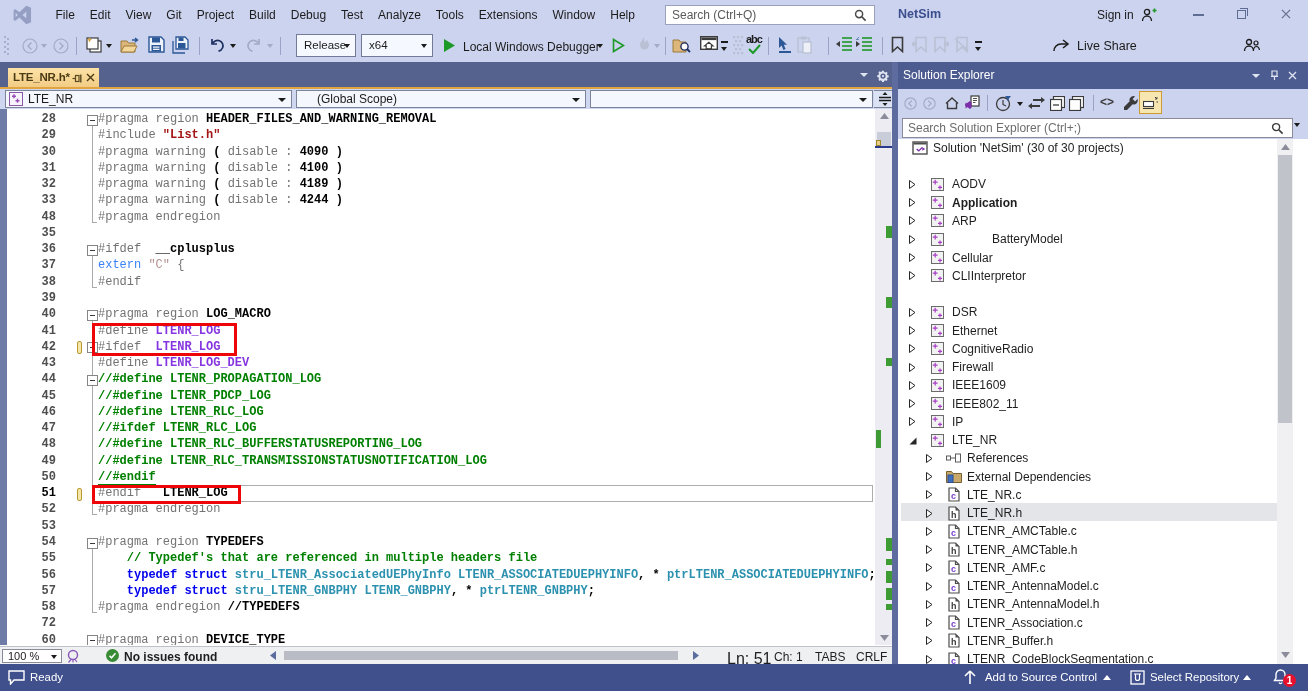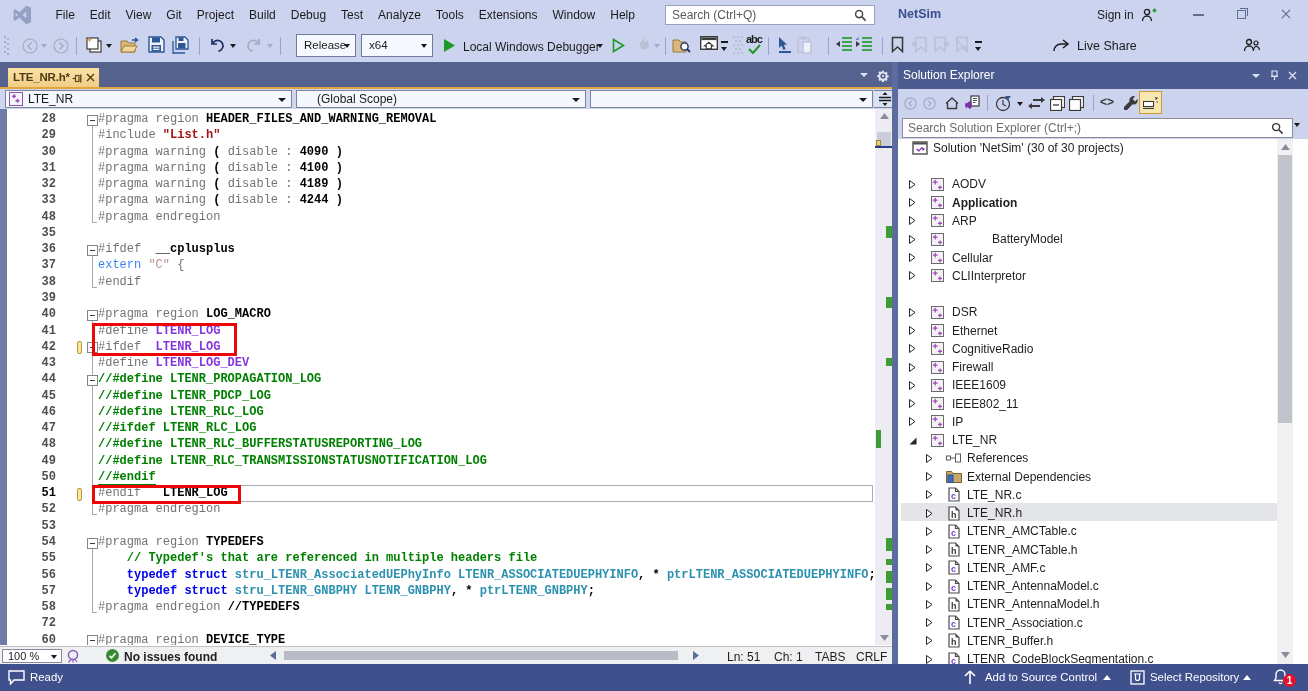--- a/index.html
+++ b/index.html
@@ -447,21 +447,21 @@
       <path d="M3.5 6.8l2 2 4-4.5" fill="none" stroke="#fff" stroke-width="1.5"></path>
     </svg>
   <div class="abs" style="left:124px;top:3px;font-size:12px;font-weight:bold;color:#1e1e1e;">No issues found</div>
   <svg class="icon" style="left:270px;top:4px" width="6" height="9" viewBox="0 0 6 9">
       <path d="M6 0L0 4.5 6 9z" fill="#5b6c9e"></path>
     </svg>
   <div class="abs" style="left:284px;top:4px;width:394px;height:9px;background:#b9bcc4;"></div>
   <svg class="icon" style="left:693px;top:4px" width="6" height="9" viewBox="0 0 6 9">
       <path d="M0 0l6 4.5L0 9z" fill="#5b6c9e"></path>
     </svg>
-  <div class="abs" style="left:727px;top:3px;font-size:12px;color:#1e1e1e;">Ln: 51</div>
+  <div class="abs" style="left:727px;top:3px;font-size:16px;color:#1e1e1e;">Ln: 51</div>
   <div class="abs" style="left:774px;top:3px;font-size:12px;color:#1e1e1e;">Ch: 1</div>
   <div class="abs" style="left:815px;top:3px;font-size:12px;color:#1e1e1e;">TABS</div>
   <div class="abs" style="left:856px;top:3px;font-size:12px;color:#1e1e1e;">CRLF</div>
 </div>
 
 <div id="divider"></div>
 
 <div id="setitle">Solution Explorer
   <span class="caret" style="position:absolute;left:354px;top:12px;border-top-color:#dfe4f2;"></span>
   <svg class="icon" style="left:372px;top:8px;position:absolute" width="10" height="11" viewBox="0 0 10 11">

